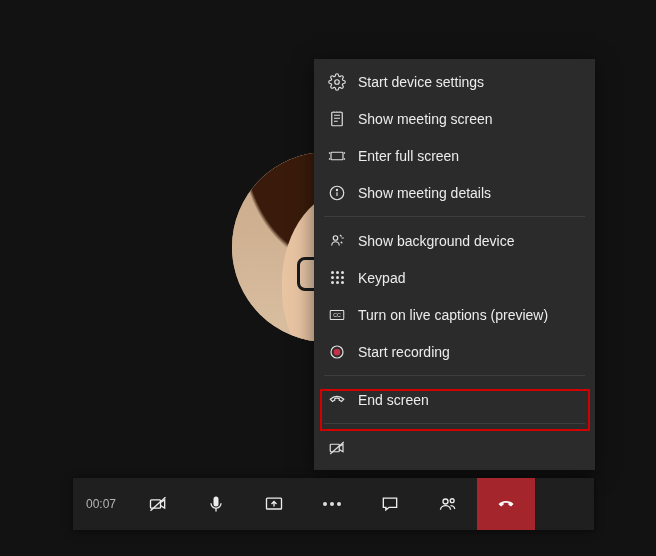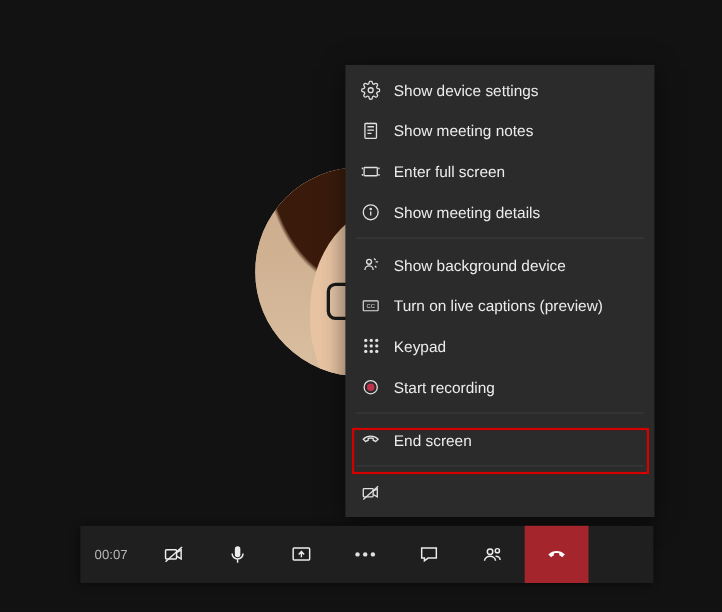--- a/index.html
+++ b/index.html
@@ -56,31 +56,31 @@
 </div>
 
 <div class="menu">
   <div class="menu-item">
     <span class="menu-icon">
       <svg viewBox="0 0 24 24" fill="none" stroke="currentColor" stroke-width="1.6">
           <circle cx="12" cy="12" r="3"></circle>
           <path d="M19.4 15a1.7 1.7 0 0 0 .34 1.87l.06.06a2 2 0 1 1-2.83 2.83l-.06-.06a1.7 1.7 0 0 0-1.87-.34 1.7 1.7 0 0 0-1 1.56V21a2 2 0 1 1-4 0v-.08a1.7 1.7 0 0 0-1-1.56 1.7 1.7 0 0 0-1.87.34l-.06.06a2 2 0 1 1-2.83-2.83l.06-.06a1.7 1.7 0 0 0 .34-1.87 1.7 1.7 0 0 0-1.56-1H3a2 2 0 1 1 0-4h.08a1.7 1.7 0 0 0 1.56-1 1.7 1.7 0 0 0-.34-1.87l-.06-.06a2 2 0 1 1 2.83-2.83l.06.06a1.7 1.7 0 0 0 1.87.34 1.7 1.7 0 0 0 1-1.56V3a2 2 0 1 1 4 0v.08c0 .66.39 1.26 1 1.56a1.7 1.7 0 0 0 1.87-.34l.06-.06a2 2 0 1 1 2.83 2.83l-.06.06a1.7 1.7 0 0 0-.34 1.87c.3.61.9 1 1.56 1H21a2 2 0 1 1 0 4h-.08c-.66 0-1.26.39-1.56 1z"></path>
         </svg>
     </span>
-    <span>Show device settings</span>
+    <span>Start device settings</span>
   </div>
   <div class="menu-item">
     <span class="menu-icon">
       <svg viewBox="0 0 24 24" fill="none" stroke="currentColor" stroke-width="1.6">
           <rect x="5" y="3" width="14" height="18" rx="1"></rect>
           <path d="M8 7h8M8 11h8M8 15h5"></path>
           <path d="M8 3v-1M12 3v-1M16 3v-1"></path>
         </svg>
     </span>
-    <span>Show meeting notes</span>
+    <span>Show meeting screen</span>
   </div>
   <div class="menu-item">
     <span class="menu-icon">
       <svg viewBox="0 0 24 24" fill="none" stroke="currentColor" stroke-width="1.6">
           <rect x="4" y="7" width="16" height="10" rx="1"></rect>
           <path d="M2 9v-2M2 15v2M22 9v-2M22 15v2"></path>
         </svg>
     </span>
     <span>Enter full screen</span>
   </div>
@@ -102,42 +102,42 @@
       <svg viewBox="0 0 24 24" fill="none" stroke="currentColor" stroke-width="1.6">
           <circle cx="10" cy="8" r="3"></circle>
           <path d="M5 18c0-3 2.5-5 5-5s5 2 5 5"></path>
           <path d="M16 4l2 2M18 8h3M17 13l2 2"></path>
         </svg>
     </span>
     <span>Show background device</span>
   </div>
   <div class="menu-item">
     <span class="menu-icon">
+      <span class="dialpad-dots">
+          <span></span>
+          <span></span>
+          <span></span>
+          <span></span>
+          <span></span>
+          <span></span>
+          <span></span>
+          <span></span>
+          <span></span>
+        </span>
+    </span>
+    <span>Keypad</span>
+  </div>
+  <div class="menu-item">
+    <span class="menu-icon">
       <svg viewBox="0 0 24 24" fill="none" stroke="currentColor" stroke-width="1.4">
           <rect x="3" y="6" width="18" height="12" rx="1"></rect>
           <text x="12" y="15" text-anchor="middle" font-size="7" fill="currentColor" stroke="none" font-family="Arial">CC</text>
         </svg>
     </span>
     <span>Turn on live captions (preview)</span>
-  </div>
-  <div class="menu-item">
-    <span class="menu-icon">
-      <span class="dialpad-dots">
-          <span></span>
-          <span></span>
-          <span></span>
-          <span></span>
-          <span></span>
-          <span></span>
-          <span></span>
-          <span></span>
-          <span></span>
-        </span>
-    </span>
-    <span>Keypad</span>
   </div>
   <div class="menu-item">
     <span class="menu-icon">
       <svg viewBox="0 0 24 24">
           <circle cx="12" cy="12" r="8" fill="none" stroke="#e0e0e0" stroke-width="1.6"></circle>
           <circle cx="12" cy="12" r="4.5" fill="#c4314b"></circle>
         </svg>
     </span>
     <span>Start recording</span>
   </div>

